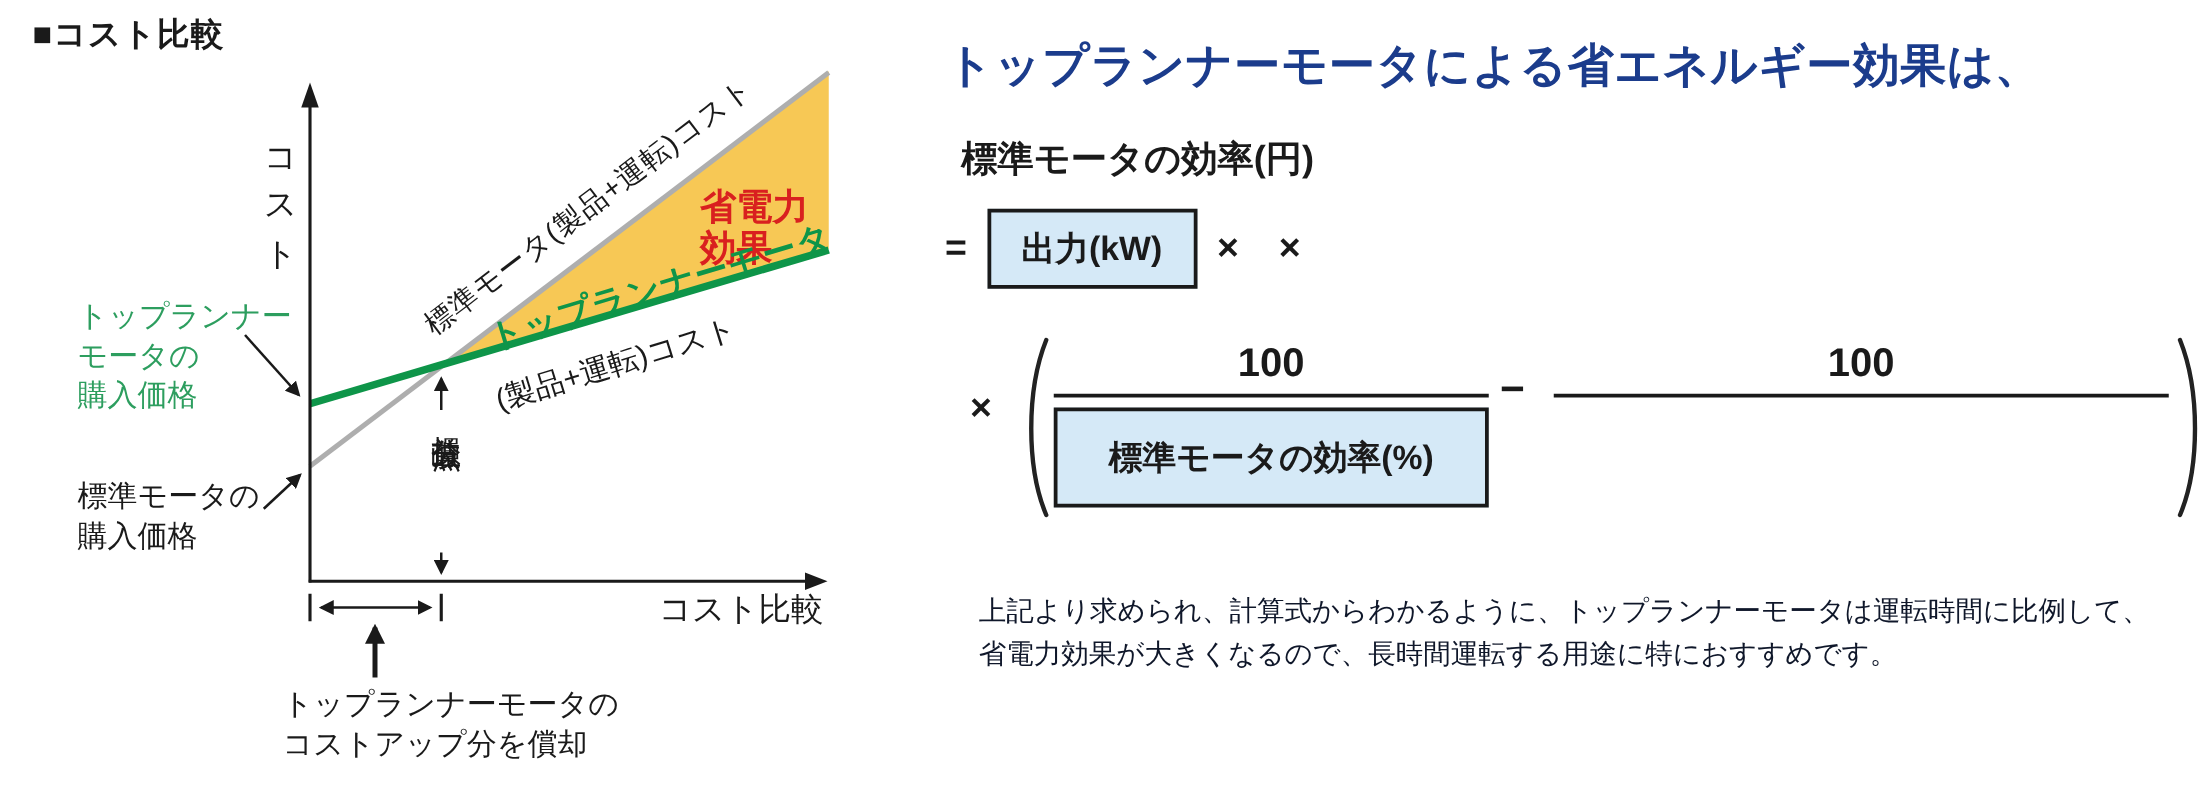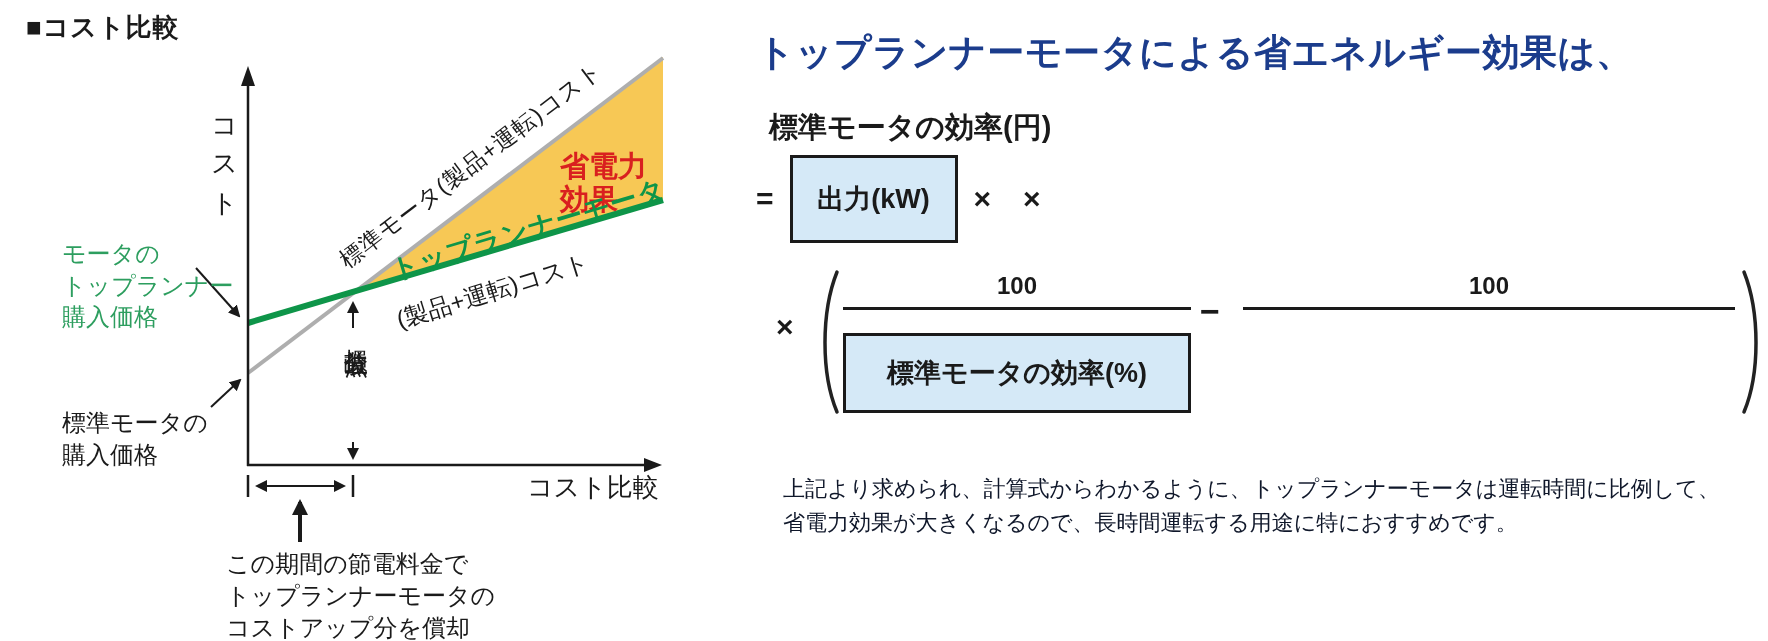--- a/index.html
+++ b/index.html
@@ -20,47 +20,47 @@
   .saving-label{left:560px;top:150px;font-size:29px;font-weight:bold;color:#d9201f;line-height:1.15;}
   .tr-line-label{
     left:397px;top:252px;font-size:27px;font-weight:bold;color:#0e9549;letter-spacing:1px;
     transform:rotate(-16.8deg);transform-origin:left bottom;white-space:nowrap;
   }
   .tr-line-sublabel{
     left:402px;top:304px;font-size:24px;color:#1a1a1a;
     transform:rotate(-17.2deg);transform-origin:left bottom;white-space:nowrap;
   }
   .tr-price-label{left:62px;top:238px;font-size:24px;line-height:1.32;color:#2d9e5f;}
-  .std-price-label{left:62px;top:407px;font-size:24px;line-height:1.32;}
+  .std-price-label{left:62px;top:382px;font-size:24px;line-height:1.32;}
   .breakeven-label{left:340px;top:330px;font-size:24px;writing-mode:vertical-rl;text-orientation:upright;letter-spacing:1px;}
   .payback-note{left:226px;top:548px;font-size:24px;line-height:1.33;}
 
   
   .headline{left:757px;top:28px;font-size:37px;font-weight:bold;color:#1b3c8c;letter-spacing:0.5px;}
   .formula-subtitle{left:769px;top:108px;font-size:29px;font-weight:bold;}
   .formula-row1{left:756px;top:154px;height:90px;display:flex;align-items:center;}
   .op{font-size:30px;font-weight:bold;line-height:1;}
   .fbox{
     background:#d5e9f7;border:3px solid #1a1a1a;font-size:27px;font-weight:bold;
-    height:88px;display:flex;align-items:center;justify-content:center;
+    height:64px;display:flex;align-items:center;justify-content:center;
     padding:0 20px;white-space:nowrap;box-sizing:border-box;
   }
   .fbox.b1{min-width:168px;margin-left:16px;}
   .fbox.b2{min-width:312px;}
   .fbox.b3{min-width:318px;}
   .rowx{margin:0 16px;}
   .times2{left:776px;top:312px;font-size:30px;font-weight:bold;}
   .minus{left:1200px;top:292px;font-size:34px;font-weight:bold;}
   .fraction{display:flex;flex-direction:column;align-items:center;}
   .fraction.f1{left:843px;top:274px;width:348px;}
   .fraction.f2{left:1243px;top:274px;width:492px;}
-  .frac-num{font-size:24px;font-weight:bold;line-height:1;padding-bottom:9px;}
+  .frac-num{font-size:32px;font-weight:bold;line-height:1;padding-bottom:9px;}
   .frac-bar{height:3px;background:#1a1a1a;align-self:stretch;}
   .frac-box{
-    margin-top:23px;background:#d5e9f7;border:3px solid #1a1a1a;
+    margin-top:8px;background:#d5e9f7;border:3px solid #1a1a1a;
     font-size:27px;font-weight:bold;padding:19px 18px;text-align:center;
     align-self:stretch;white-space:nowrap;box-sizing:border-box;
   }
   .paren{position:absolute;}
   .closing-note{left:783px;top:472px;font-size:22px;line-height:1.55;color:#0f172a;}
 </style>
 </head>
 <body>
 
 <div class="abs page-title">■コスト比較</div>
@@ -107,34 +107,33 @@
 
   <div class="abs saving-label">
     <div>省電力</div>
     <div>効果</div>
   </div>
 
   <div class="abs tr-line-label">トップランナーモータ</div>
   <div class="abs tr-line-sublabel">(製品+運転)コスト</div>
 
   <div class="abs tr-price-label">
+    <div>トップランナー</div>
     <div>モータの</div>
-    <div>トップランナー</div>
     <div>購入価格</div>
   </div>
 
   <div class="abs std-price-label">
     <div>標準モータの</div>
     <div>購入価格</div>
   </div>
 
   <div class="abs breakeven-label">損益分岐点</div>
 
   <div class="abs payback-note">
-    <div>この期間の節電料金で</div>
     <div>トップランナーモータの</div>
     <div>コストアップ分を償却</div>
   </div>
 </div>
 
 <div>
 
   <div class="abs headline">トップランナーモータによる省エネルギー効果は、</div>
 
   <div class="abs formula-subtitle">標準モータの効率(円)</div>

